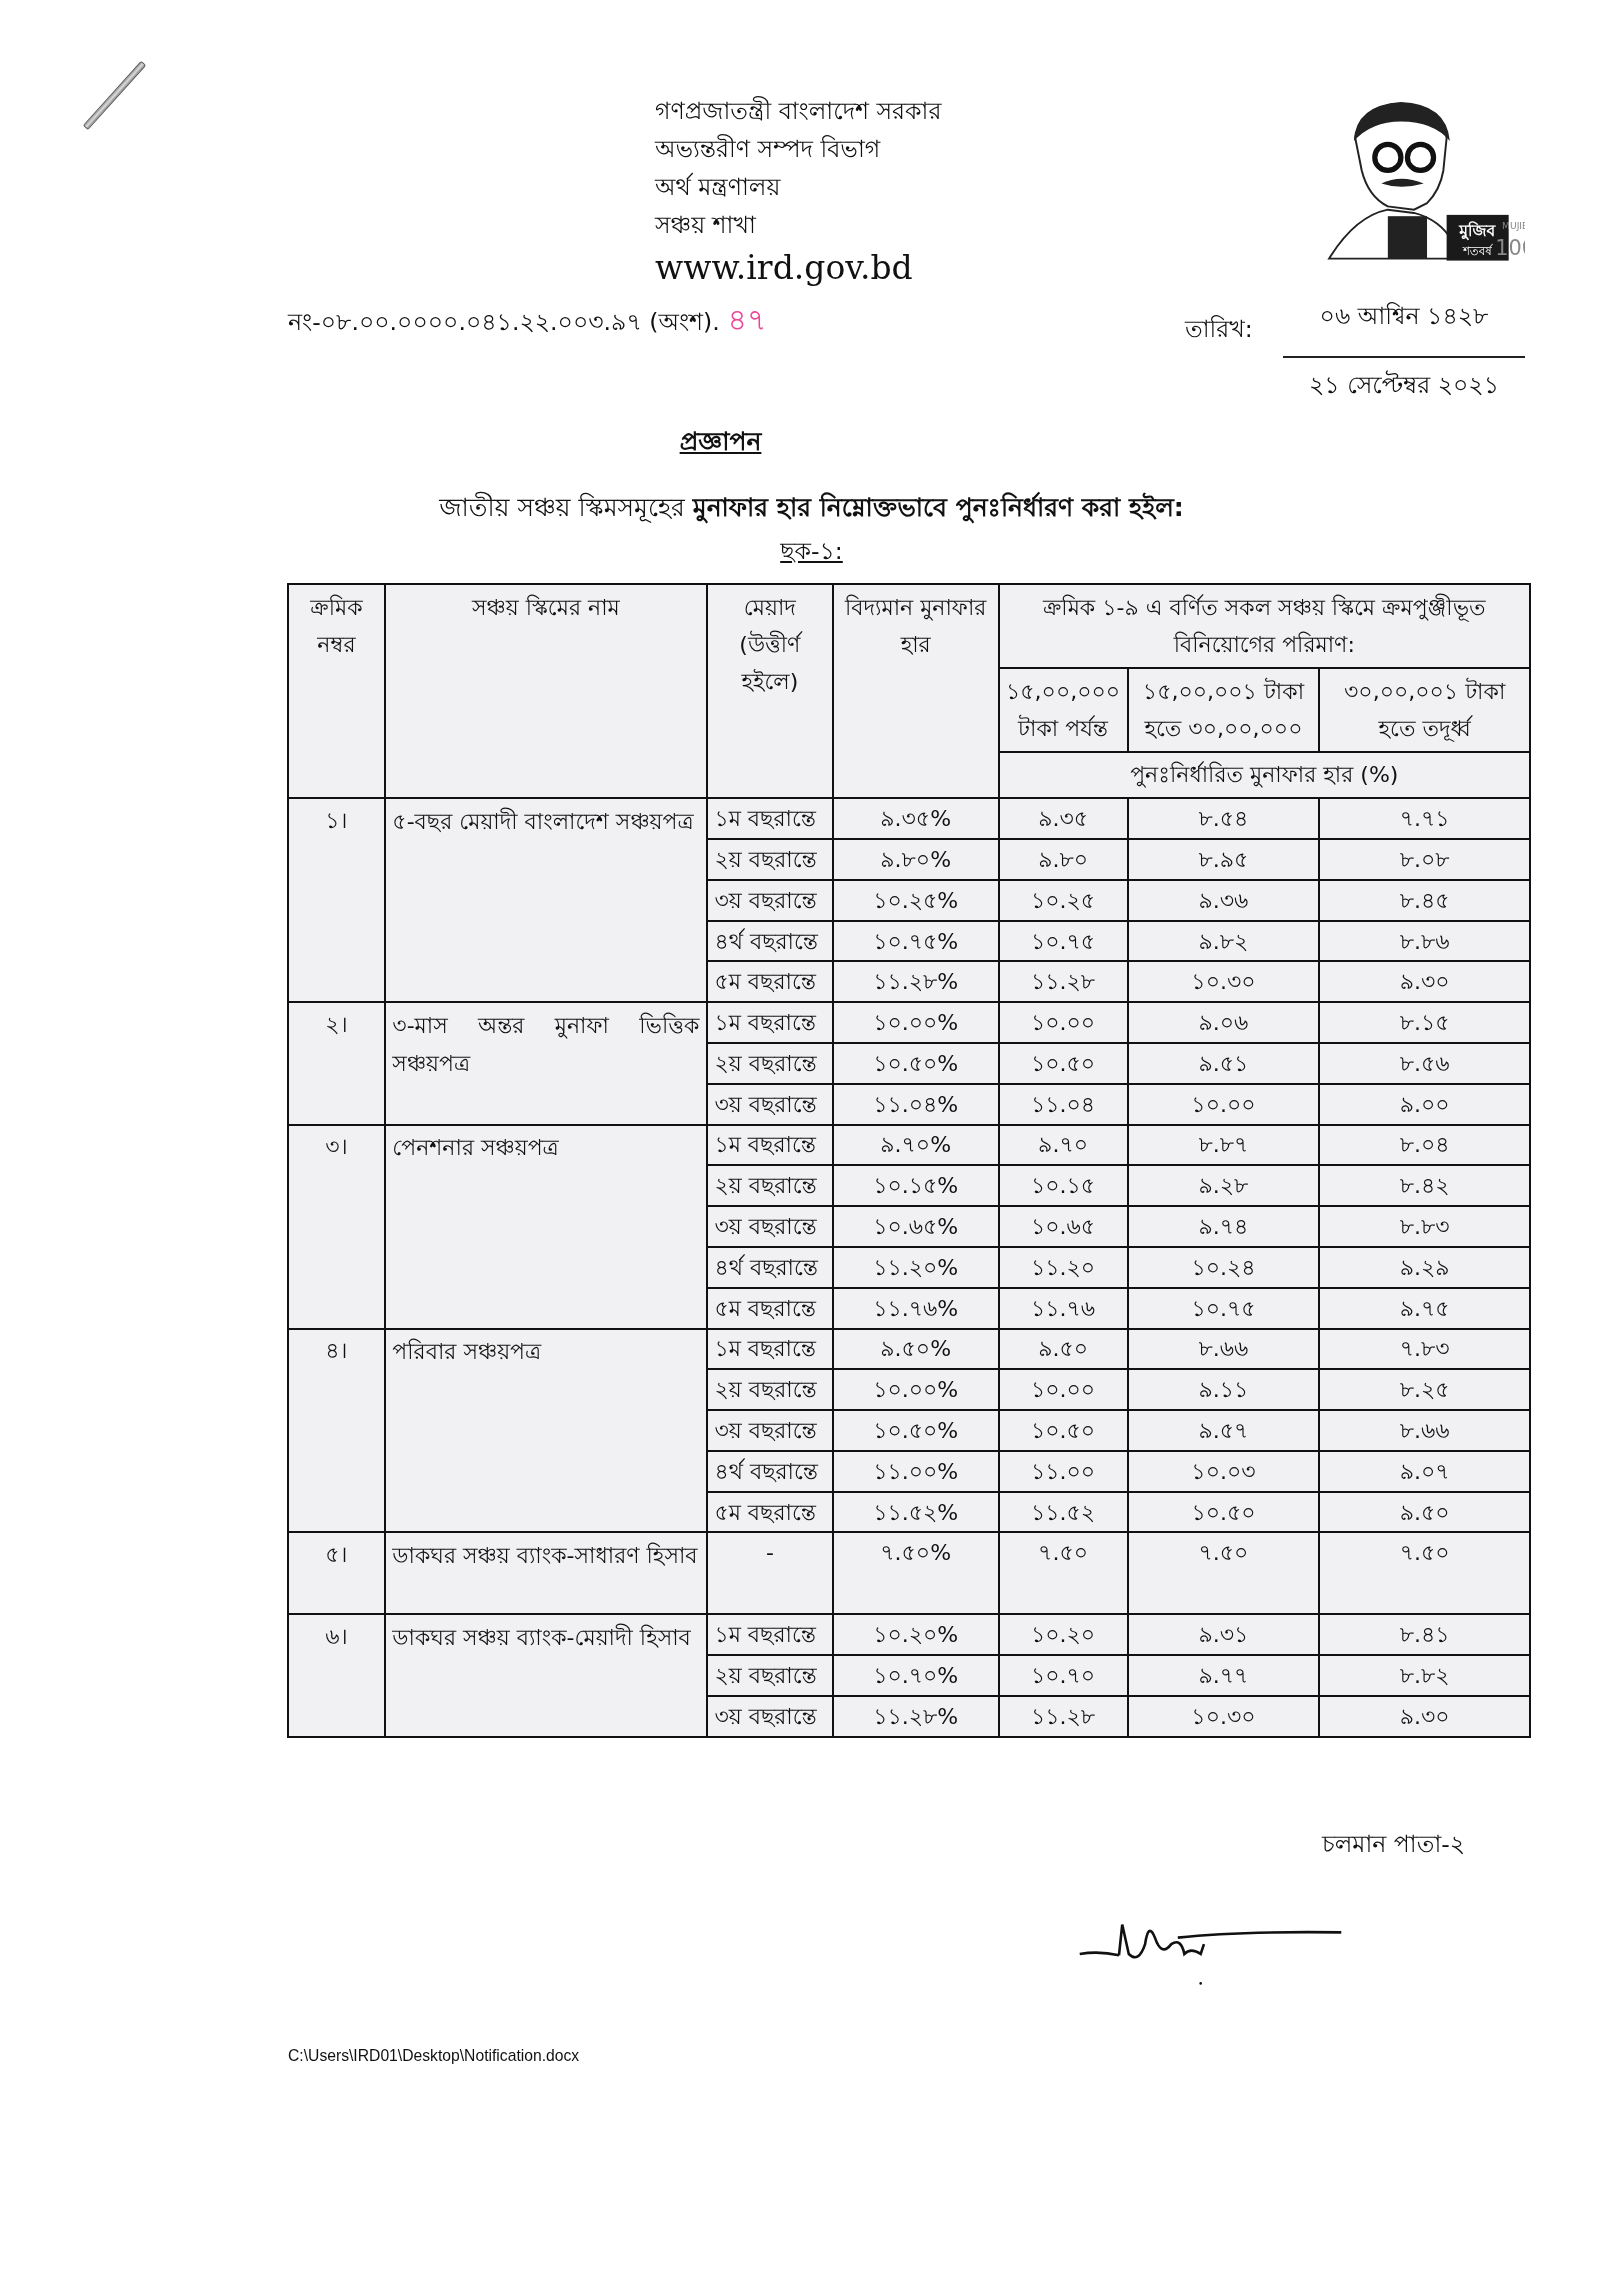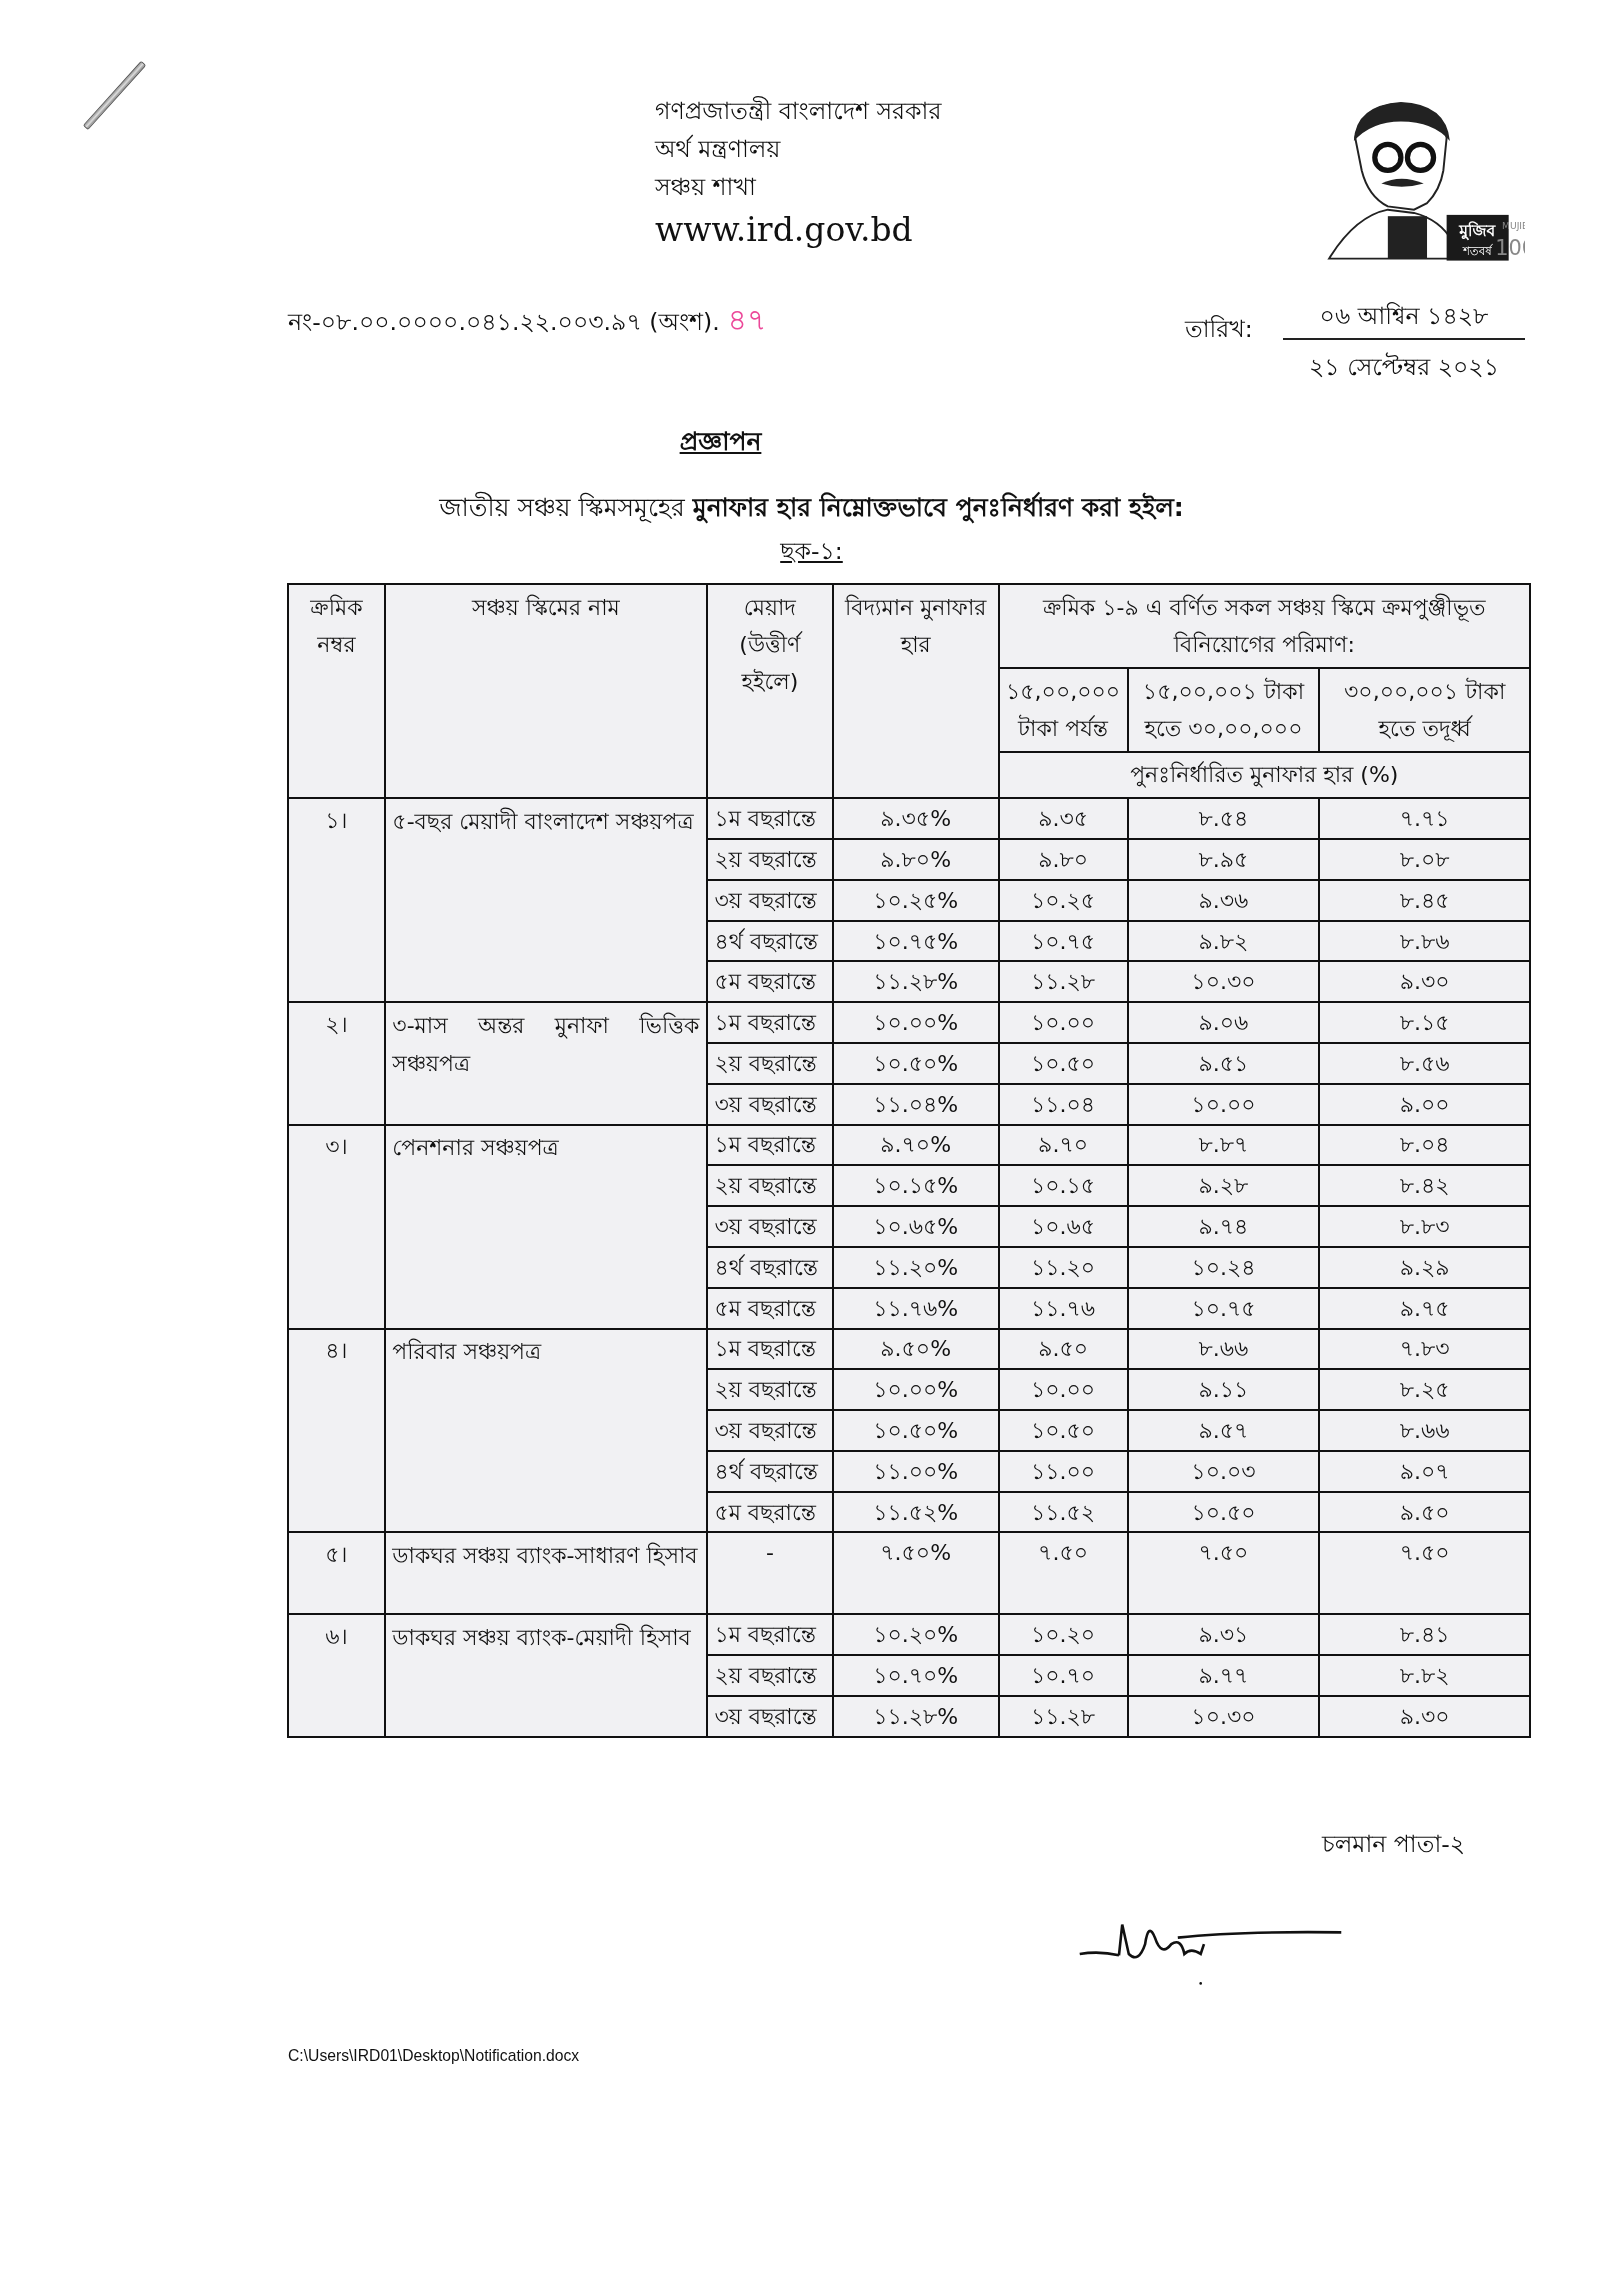--- a/index.html
+++ b/index.html
@@ -21,21 +21,21 @@
   .logo {
     position: absolute; left: 1316px; top: 92px; width: 209px; height: 170px;
   }
   .ref-no {
     position: absolute; left: 288px; top: 296px; font-size: 23.6px;
   }
   .ref-no .hand { font-family: "DejaVu Serif", serif; font-size: 30px; color: #ec4899; margin-left: 7.9px; }
   .date-block { position: absolute; left: 1185px; top: 298px; }
   .date-label { position: absolute; left: 0; top: 13px; font-size: 23.6px; }
   .date-frac { position: absolute; left: 98px; top: 0; width: 242px; text-align: center; font-size: 23.6px; }
-  .date-frac .top { padding-bottom: 1px; border-bottom: 2px solid #222; }
+  .date-frac .top { padding-bottom: 19px; border-bottom: 2px solid #222; }
   .date-frac .bottom { padding-top: 9px; }
   .title {
     position: absolute; left: 0; width: 1441px; top: 422px; text-align: center;
     font-size: 25px; font-weight: bold; text-decoration: underline;
   }
   .subtitle {
     position: absolute; left: 0; width: 1623px; top: 488px; text-align: center; font-size: 25px;
   }
   .subtitle b { font-weight: bold; }
   .annex {
@@ -65,20 +65,21 @@
     position: absolute; left: 288px; top: 2047px; font-family: "Liberation Sans", sans-serif; font-size: 15.7px;
   }
 </style>
 </head>
 <body>
 
 <div class="staple"></div>
 
 <div class="letterhead">
   <div class="lh-line">গণপ্রজাতন্ত্রী বাংলাদেশ সরকার</div>
+  <div class="lh-line">অভ্যন্তরীণ সম্পদ বিভাগ</div>
   <div class="lh-line">অর্থ মন্ত্রণালয়</div>
   <div class="lh-line">সঞ্চয় শাখা</div>
   <div class="lh-url">www.ird.gov.bd</div>
 </div>
 
 <div class="logo">
   <svg width="209" height="170" viewBox="0 0 320 260">
     <path d="M60 70 Q70 20 130 18 Q190 20 200 70 L195 120 Q190 150 170 170 L150 180 L110 175 Q80 160 70 120 Z" fill="#fff" stroke="#222" stroke-width="3"></path>
     <path d="M58 75 Q60 20 130 15 Q200 18 205 75 Q180 45 130 45 Q85 45 58 75 Z" fill="#222"></path>
     <circle cx="110" cy="100" r="20" fill="none" stroke="#111" stroke-width="8"></circle>

